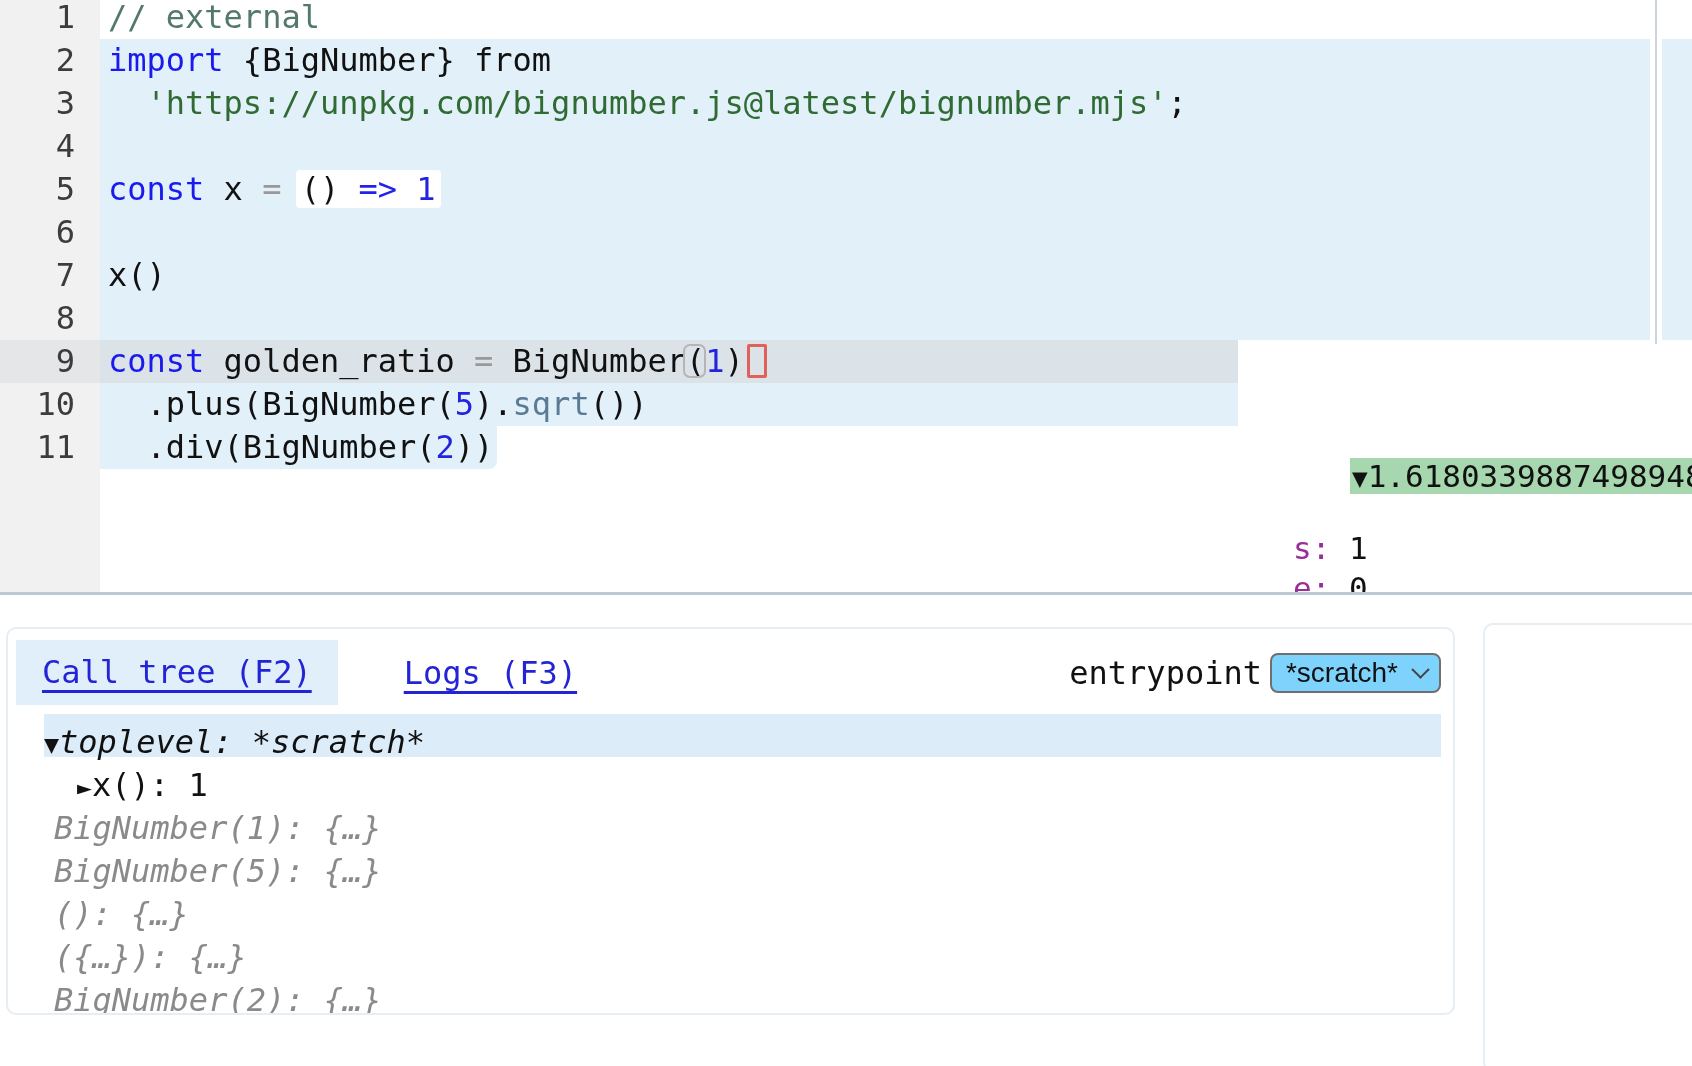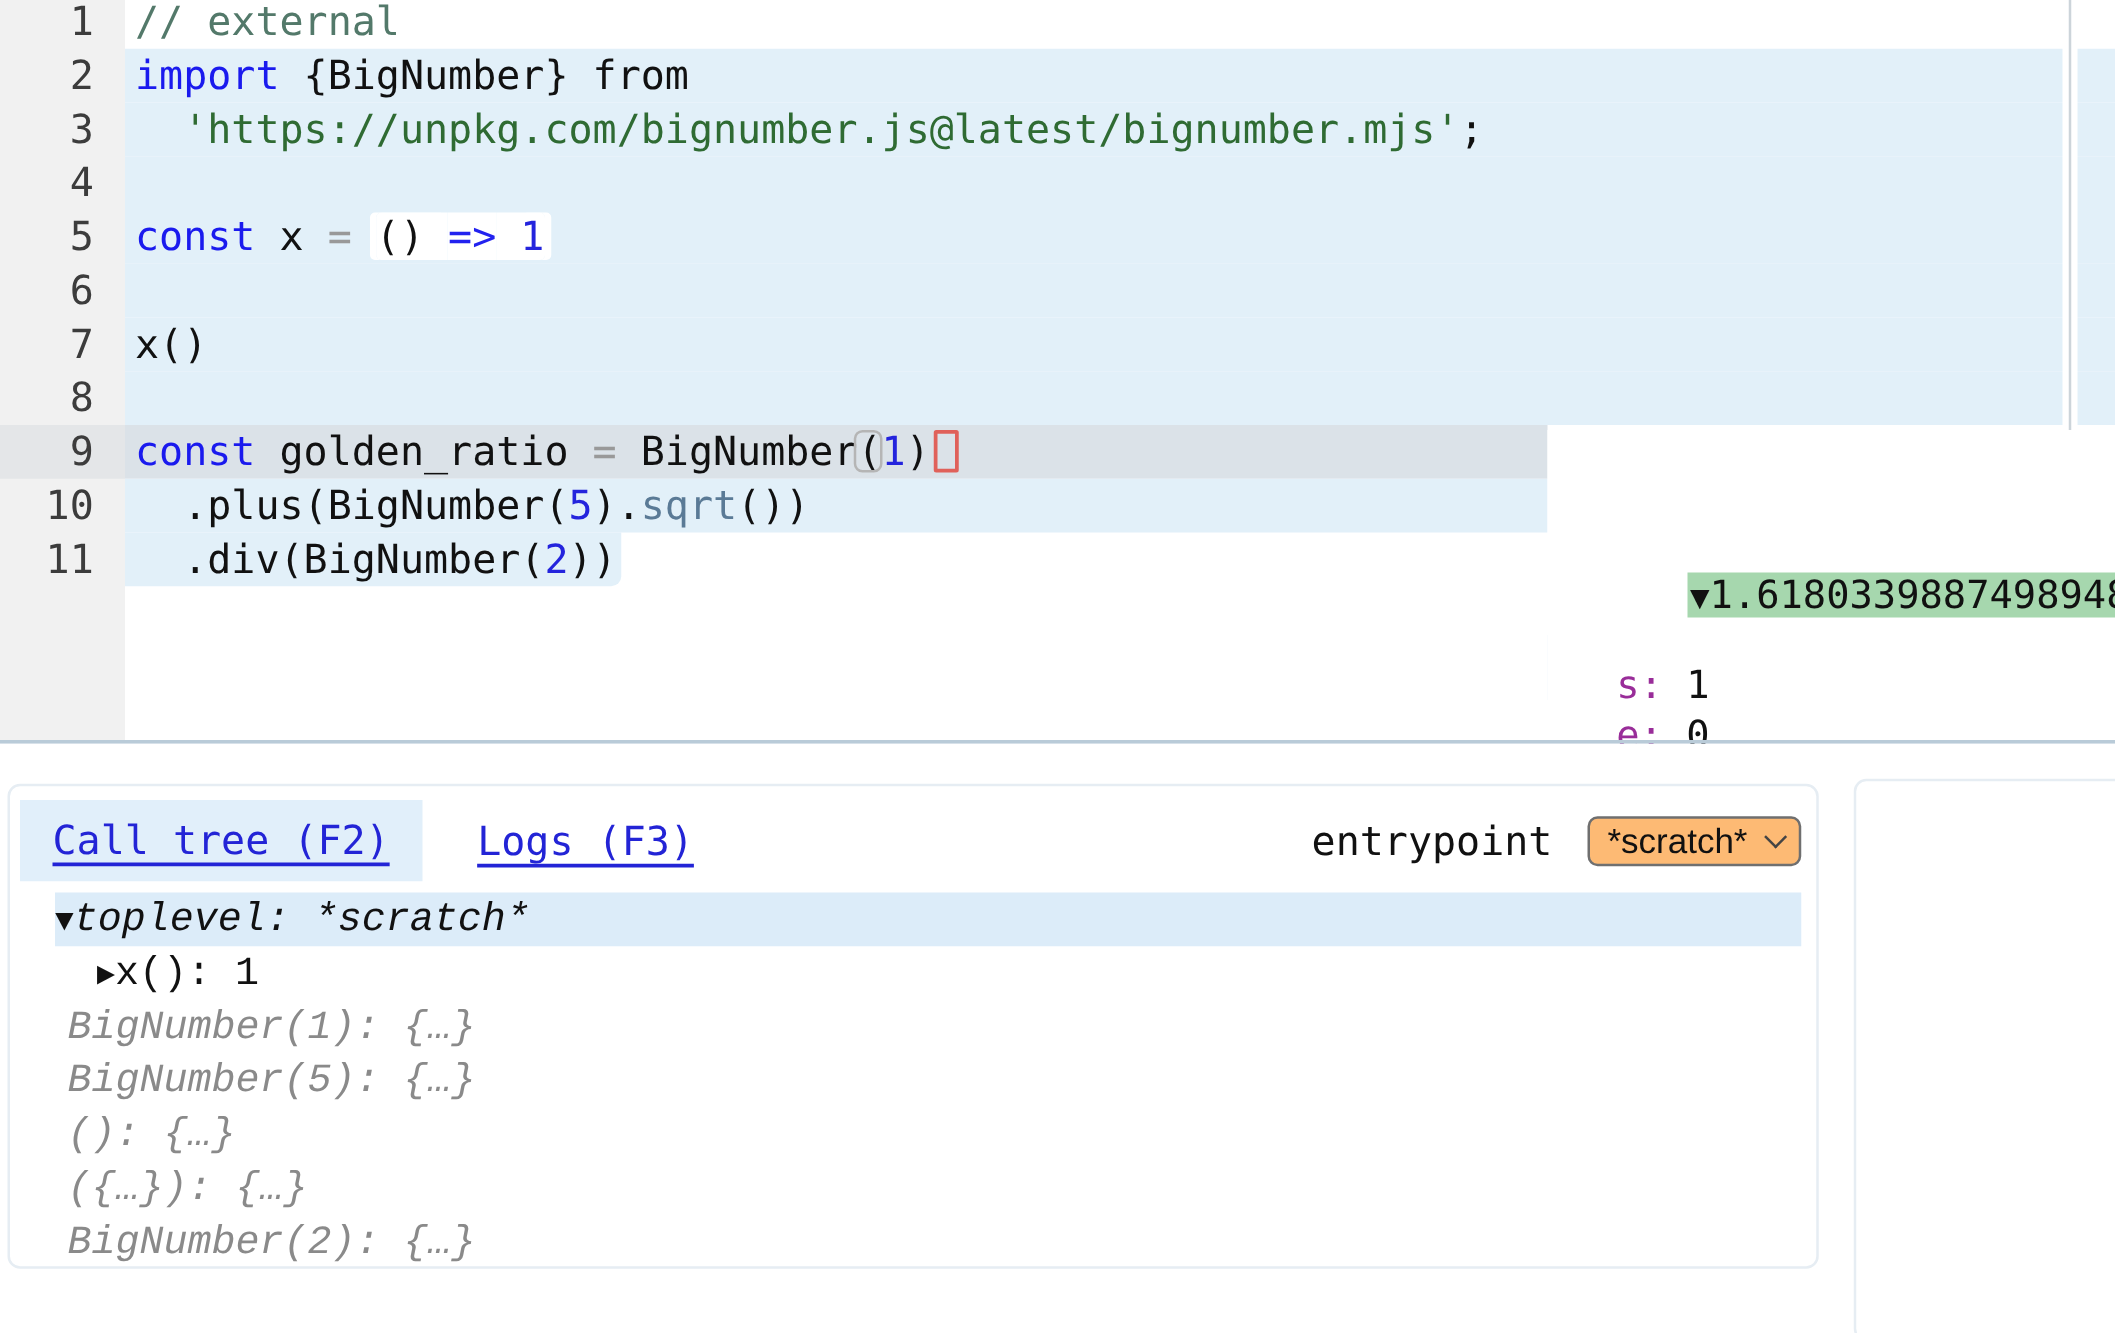--- a/index.html
+++ b/index.html
@@ -66,31 +66,31 @@
   
   .left-panel { position:absolute; left:6px; top:627px; width:1449px; height:388px;
                 background:#fff; border:2px solid #e6edf3; border-radius:10px; overflow:hidden; }
   .right-panel { position:absolute; left:1483px; top:623px; width:240px; height:450px;
                  background:#fff; border:2px solid #e6edf3; border-radius:10px; }
 
   .tab-bar { display:flex; align-items:center; margin:11px 12px 0 8px; height:65px; }
   .tab { font-size:32px; color:#2324d6; text-decoration:underline; text-decoration-thickness:3px;
          text-underline-offset:7px; cursor:pointer; white-space:pre; }
   .tab-box { background:#e1effa; padding:0 26px; height:65px; line-height:65px; }
-  .tab-plain { margin-left:44px; }
+  .tab-plain { margin-left:66px; }
   .spacer { flex:1; }
   .entry-label { font-size:32px; color:#111; }
-  .entry-select { margin-left:28px; display:flex; align-items:center; height:40px;
-                  border:2px solid #6f6f6f; border-radius:8px; background:#fdba74; padding:0 12px 0 14px;
+  .entry-select { margin-left:8px; display:flex; align-items:center; height:40px;
+                  border:2px solid #6f6f6f; border-radius:8px; background:#7dd3fc; padding:0 12px 0 14px;
                   font-family:"Liberation Sans", sans-serif; font-size:28px; color:#111; cursor:pointer; }
   .chev { display:inline-block; width:13px; height:13px; border-right:2.5px solid #444;
           border-bottom:2.5px solid #444; transform:rotate(45deg) translate(-2px,-2px); margin-left:16px; }
 
   .tree { margin-top:9px; font-size:32px; white-space:pre; }
-  .tree-row { height:43px; line-height:43px; color:#111;font-family:Liberation Mono, monospace; }
+  .tree-row { height:43px; line-height:56px; color:#111; }
   .tree-row .arr { font-size:25px; }
   .tree-row.sel { background:#dcecf9; margin-left:36px; margin-right:12px; font-style:italic; }
   .tree-row.sel .arr { font-style:normal; }
   .tree-row.child { padding-left:69px; }
   .tree-row.muted { padding-left:46px; color:#8a8a8a; font-style:italic; }
 </style>
 </head>
 <body>
 
 <div class="editor">

